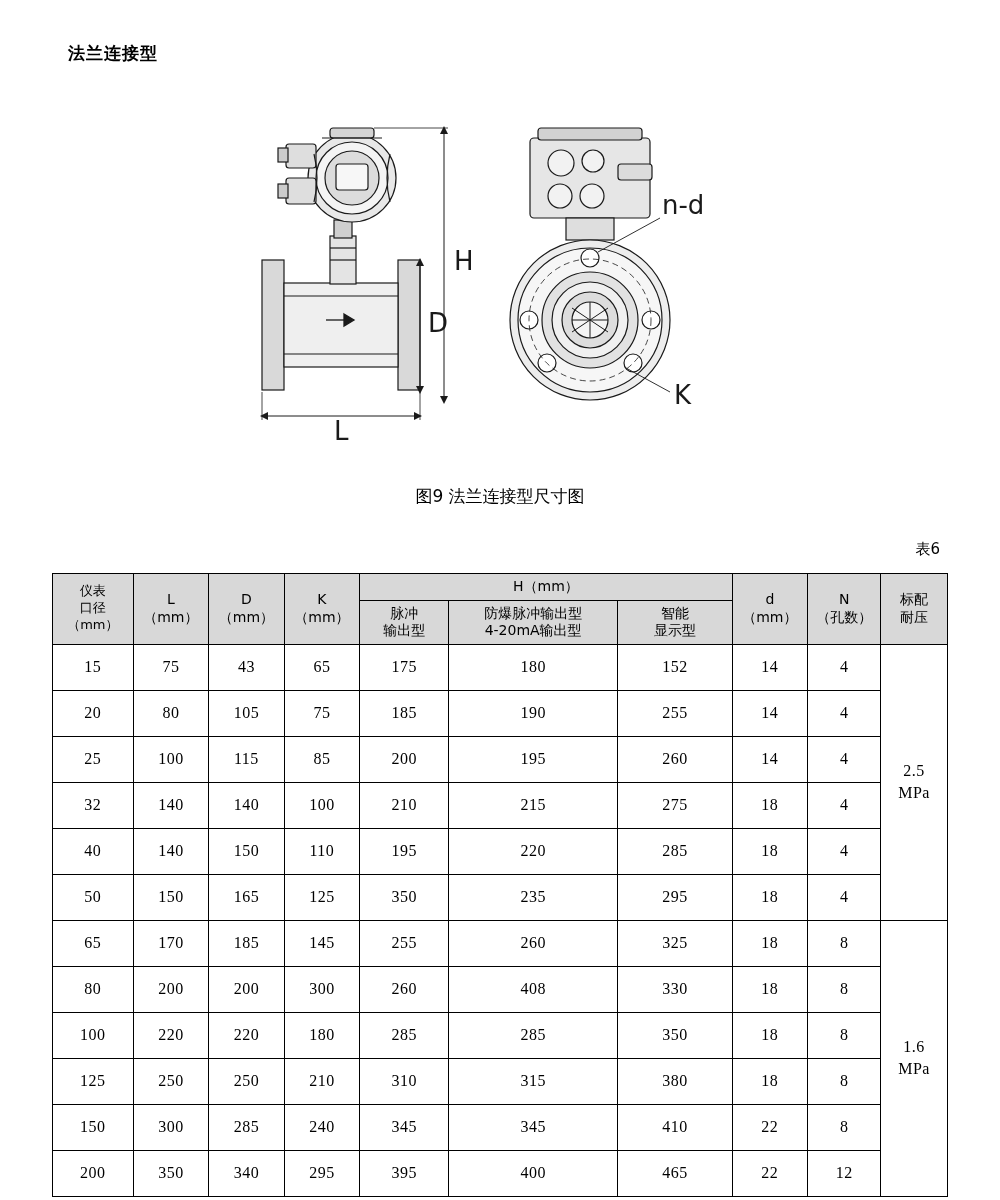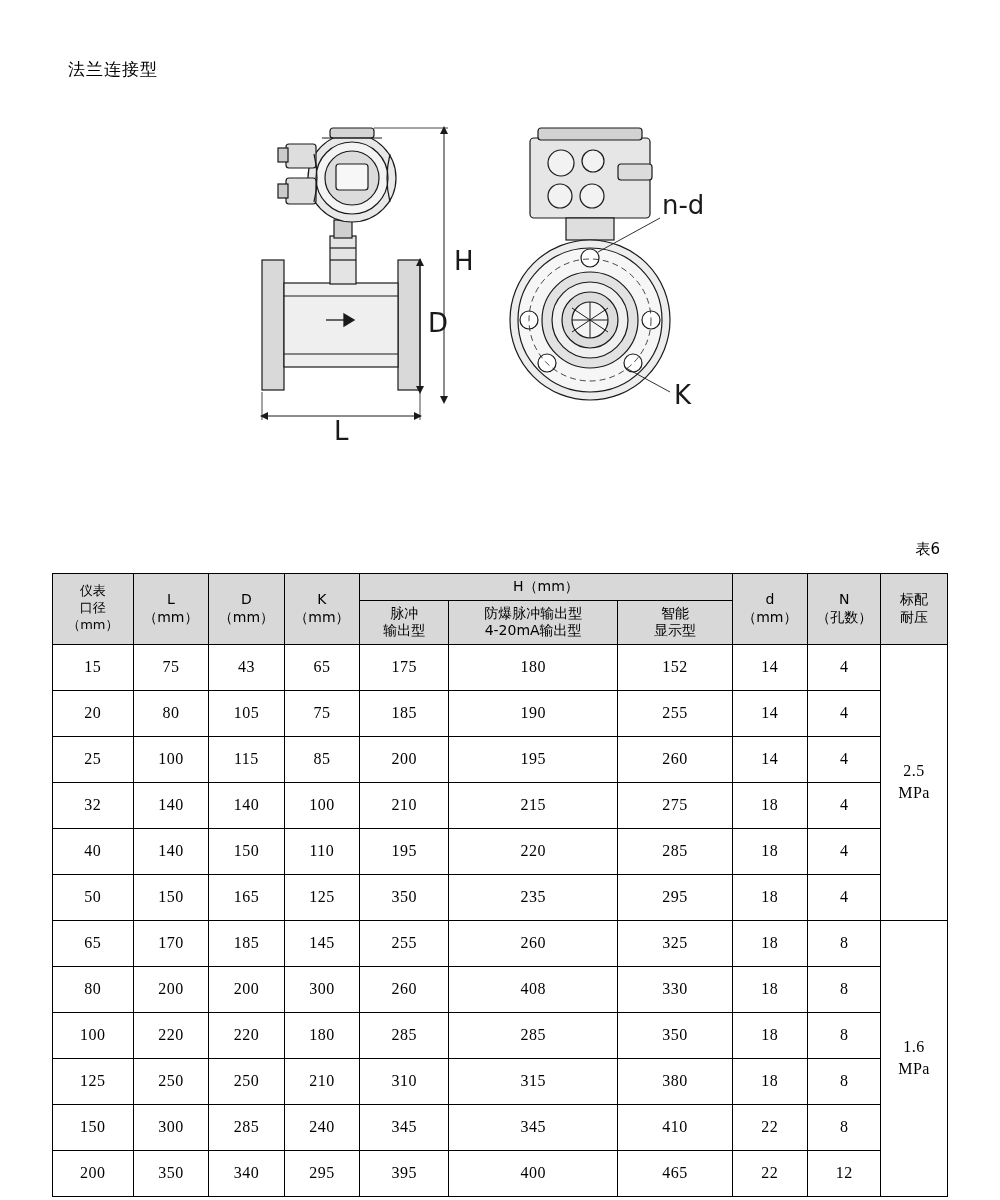--- a/index.html
+++ b/index.html
@@ -9,21 +9,21 @@
     font-family:"Liberation Serif", serif;
     color:#000;
     position:relative;
     overflow:hidden;
   }
   .page{position:relative;width:1000px;height:1200px;}
 
   .section-title{
     position:absolute;left:68px;top:42px;
     font-family:"DejaVu Sans","Liberation Sans",sans-serif;
-    font-size:17px;font-weight:400;letter-spacing:1px;margin-top:16px;
+    font-size:17px;font-weight:700;letter-spacing:1px;
   }
 
   
   .drawing{
     position:absolute;left:230px;top:120px;width:560px;height:340px;
   }
   svg{display:block;}
 
   .fig-caption{
     position:absolute;left:0;right:0;top:485px;
@@ -173,20 +173,21 @@
       <g font-family="DejaVu Sans, Liberation Sans, sans-serif" fill="#1a1a1a">
         <text x="224" y="150" font-size="26">H</text>
         <text x="198" y="212" font-size="26">D</text>
         <text x="104" y="320" font-size="26">L</text>
         <text x="432" y="94" font-size="26">n-d</text>
         <text x="444" y="284" font-size="26">K</text>
       </g>
     </svg>
   </div>
 
+  <div class="fig-caption">图9 法兰连接型尺寸图</div>
 
   <div class="table-label">表6</div>
 
   <table class="spec">
     <thead>
       <tr>
         <th class="c1" rowspan="2">
           <div class="small-cn">仪表</div>
           <div class="small-cn">口径</div>
           <div class="small-cn">（mm）</div>

